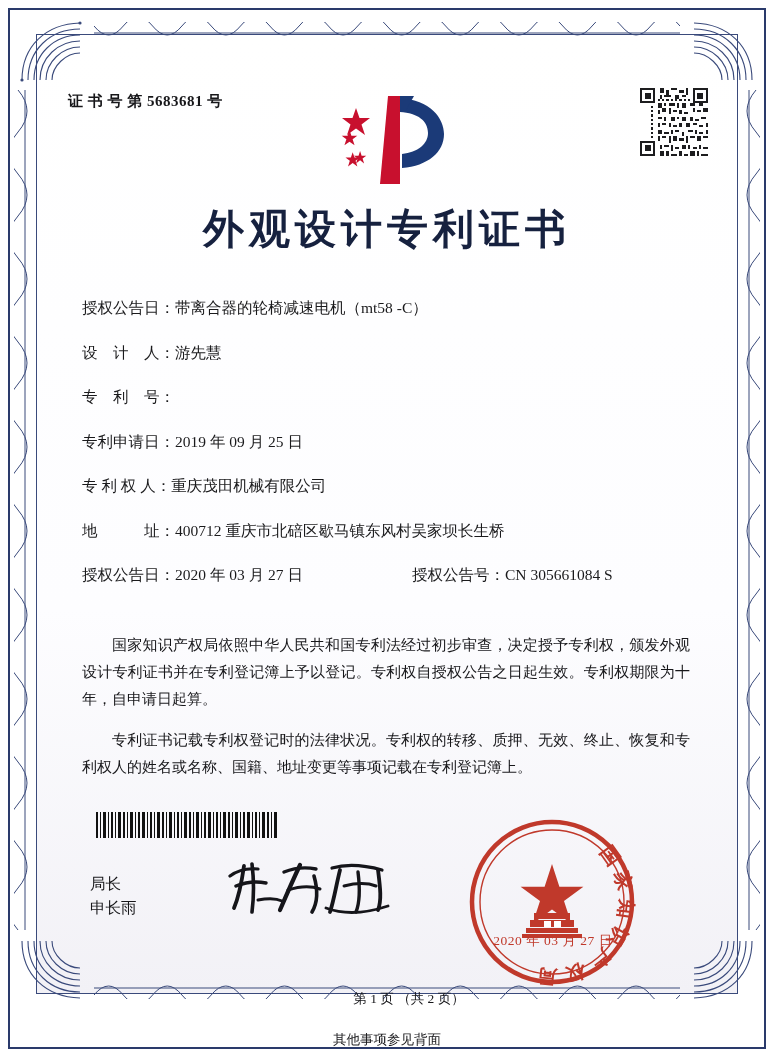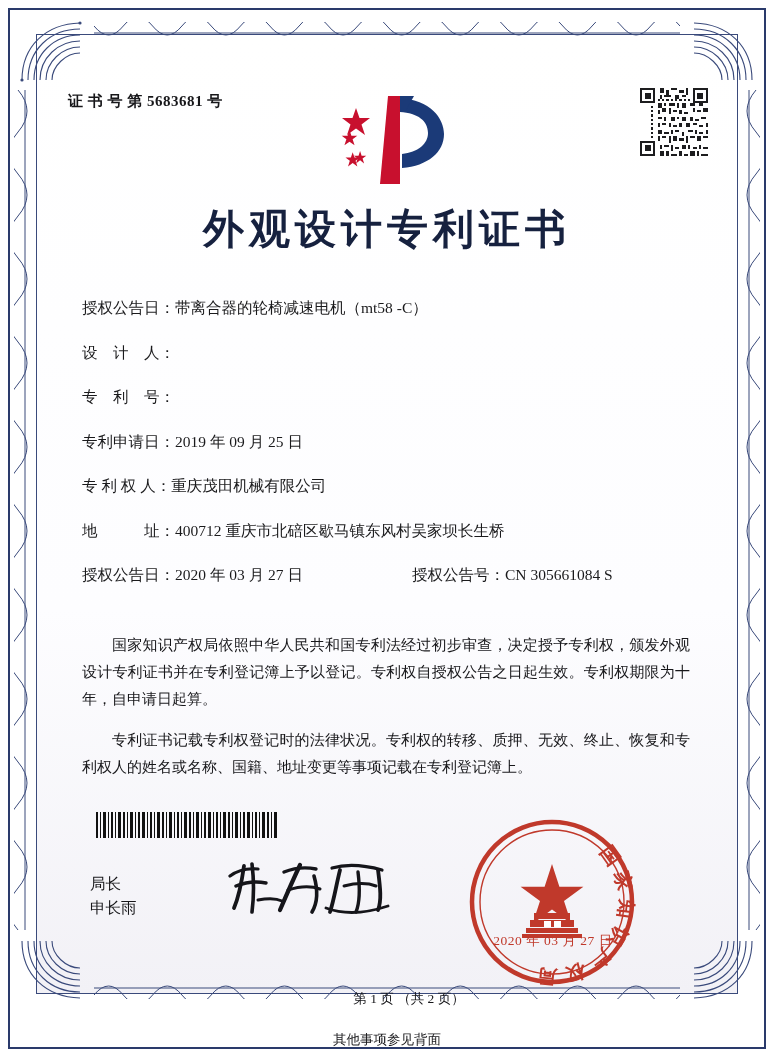--- a/index.html
+++ b/index.html
@@ -348,20 +348,21 @@
 
   <div class="doc-title">外观设计专利证书</div>
 
   <div class="fields">
     <div class="row">
       <span class="lbl">授权公告日：</span>
       <span class="val">带离合器的轮椅减速电机（mt58 -C）</span>
     </div>
     <div class="row">
       <span class="lbl">设　计　人：</span>
+      <span class="val">游先慧</span>
     </div>
     <div class="row">
       <span class="lbl">专　利　号：</span>
     </div>
     <div class="row">
       <span class="lbl">专利申请日：</span>
       <span class="val">2019 年 09 月 25 日</span>
     </div>
     <div class="row">
       <span class="lbl">专 利 权 人：</span>

